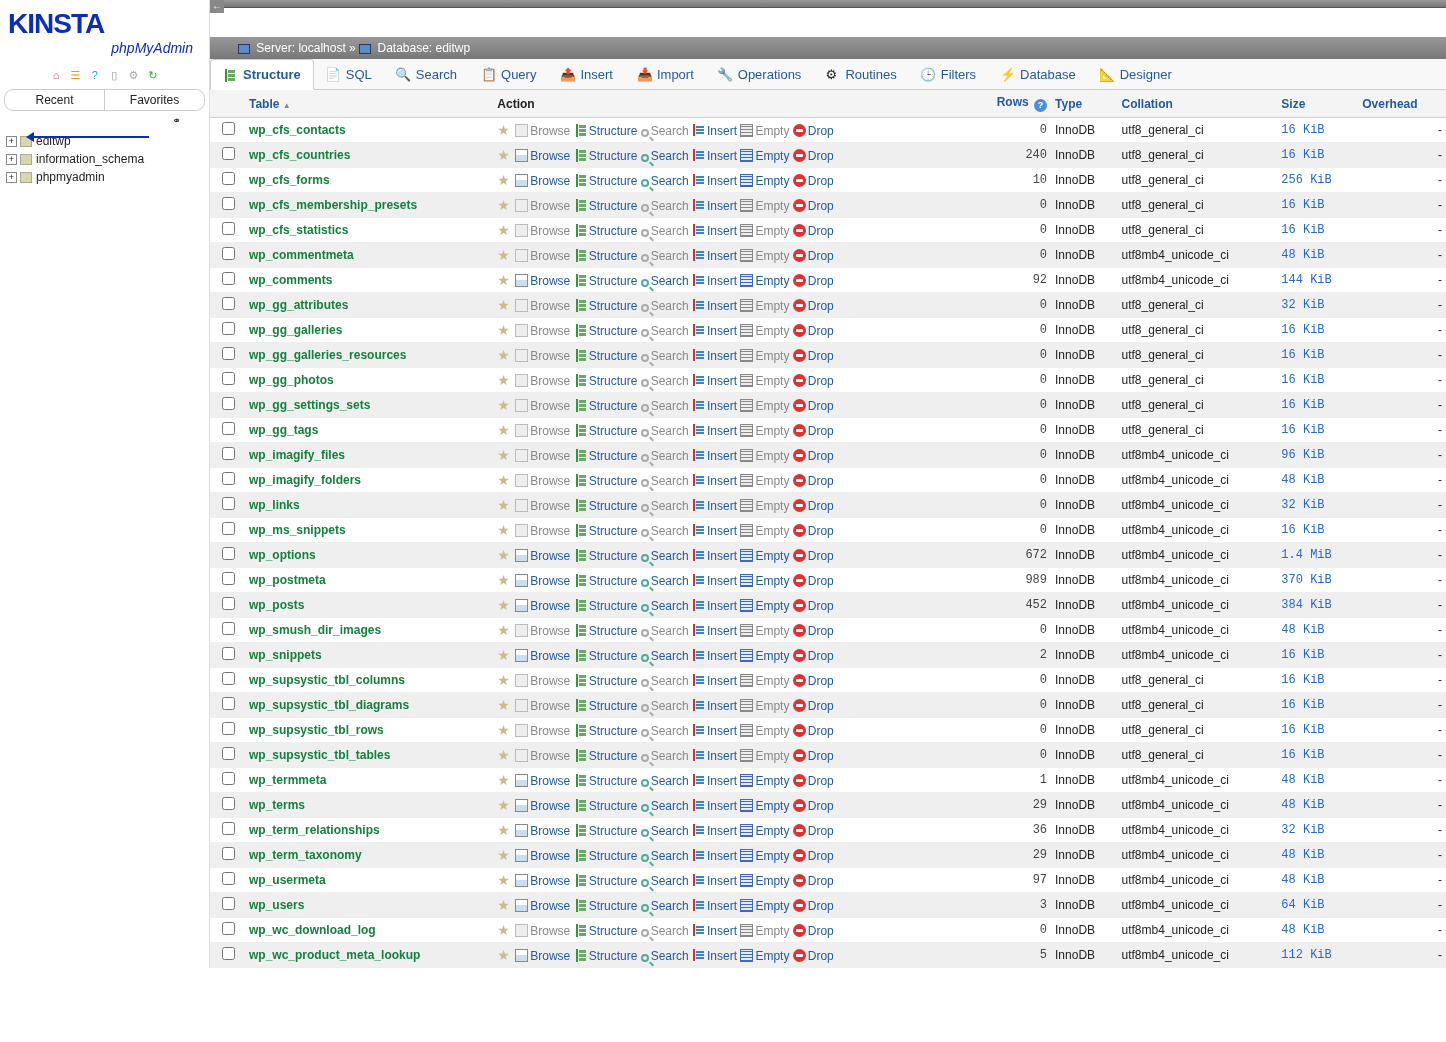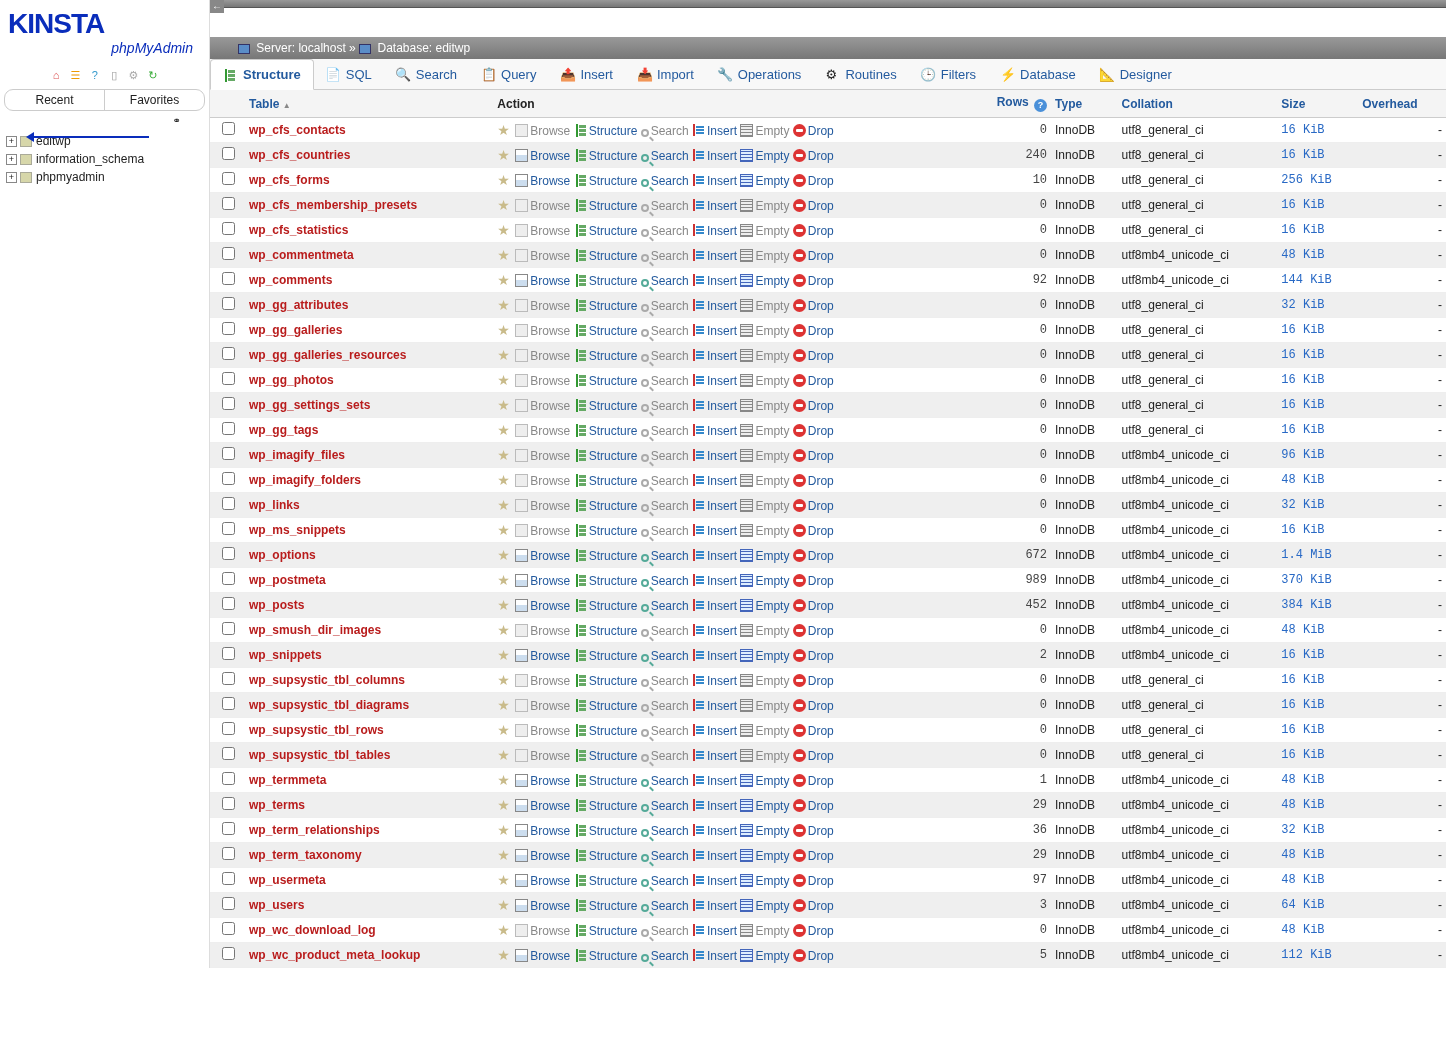--- a/index.html
+++ b/index.html
@@ -38,21 +38,21 @@
 .filters-label { font-size: 12px; margin-right: 6px; }
 .filters-input { border: 1px solid #999; padding: 3px; width: 140px; }
 table.tables { width: 100%; border-collapse: collapse; font-size: 12px; }
 table.tables th { text-align: left; padding: 5px 4px; border-bottom: 1px solid #ccc; background: #f4f4f4; margin-left: 48px; }
 table.tables th.sort { cursor: pointer; color: #235a9e; }
 table.tables th .tri { font-size: 8px; color: #888; }
 table.tables td { padding: 4px 4px; border-bottom: 1px solid #eee; white-space: nowrap; }
 table.tables tr.odd td { background: #efefef; }
 table.tables tr.even td { background: #fff; }
 .chk { margin: 0 6px 0 8px; }
-.tname { color: #b91c1c; font-weight: bold; }
+.tname { color: #15803d; font-weight: bold; }
 .star { color: #c9bb8a; font-size: 14px; margin-right: 2px; }
 .act { color: #235a9e; }
 .act-dim { color: #888; }
 .ico { display: inline-block; width: 13px; height: 13px; vertical-align: -2px; margin-right: 2px; }
 .ico-browse { border: 1px solid #888; background: linear-gradient(#fff 50%, #cde 50%); }
 .ico-browse-dim { border: 1px solid #bbb; background: #eee; }
 .ico-struct { position: relative; }
 .ico-struct::before { content: ""; position: absolute; left: 2px; top: 0; width: 2px; height: 13px; background: #393; }
 .ico-struct::after { content: ""; position: absolute; left: 5px; top: 1px; width: 7px; height: 3px; background: #6a6; box-shadow: 0 4px 0 #6a6, 0 8px 0 #6a6; }
 .ico-search { border-radius: 50%; border: 2px solid #5a9; width: 8px; height: 8px; position: relative; }

